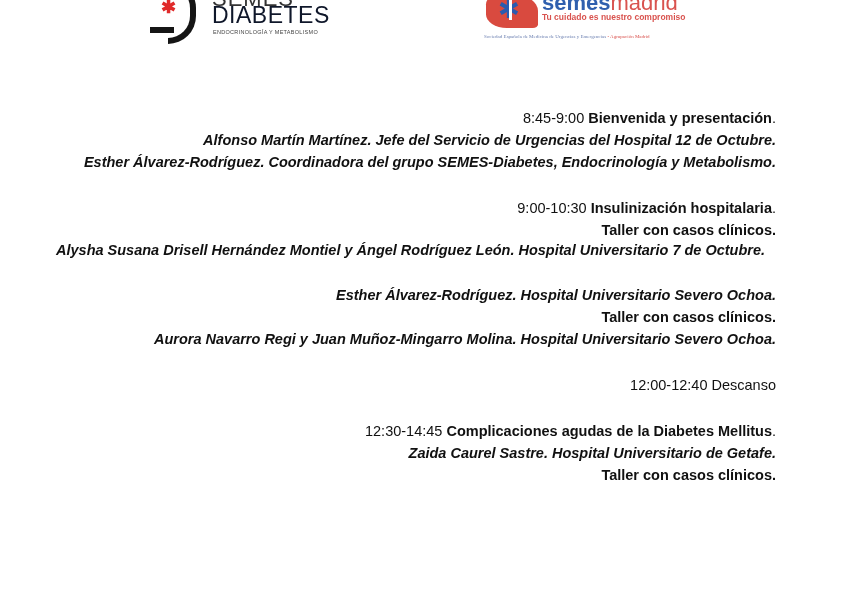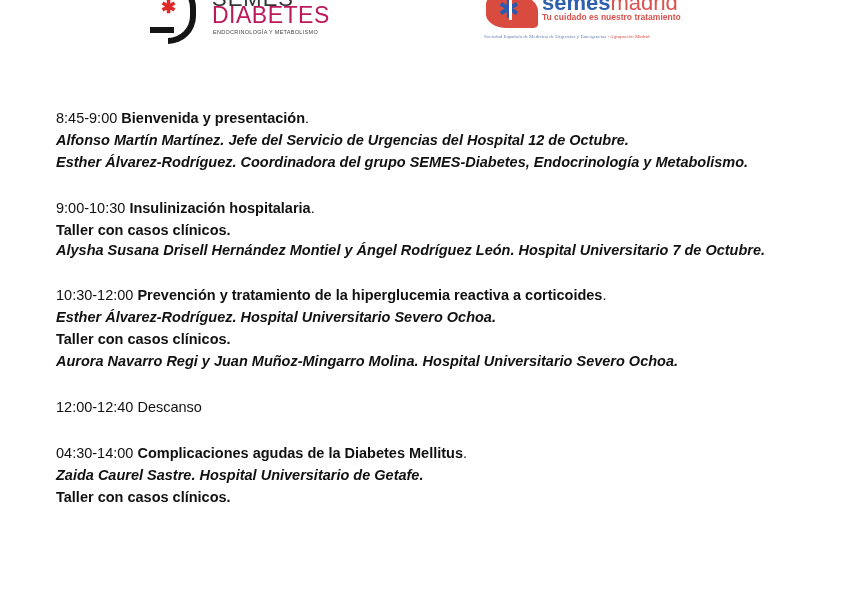--- a/index.html
+++ b/index.html
@@ -15,21 +15,21 @@
     .logo-left .hook-base {
       position: absolute; left: 0; top: 27px; width: 24px; height: 6px; background: #151515;
     }
     .logo-left .star {
       position: absolute; left: 11px; top: -2px; font-size: 18px; font-weight: bold; color: #e02a2a; line-height: 1;
     }
     .logo-left .semes-top {
       position: absolute; left: 62px; top: -12px; font-size: 22px; color: #333; letter-spacing: 1px; line-height: 1;
     }
     .logo-left .diabetes {
-      position: absolute; left: 62px; top: 4px; font-size: 23px; color: #be185d; letter-spacing: 0.5px; line-height: 1;
+      position: absolute; left: 62px; top: 4px; font-size: 23px; color: #0f172a; letter-spacing: 0.5px; line-height: 1;
     }
     .logo-left .endo {
       position: absolute; left: 63px; top: 30px; font-size: 5.5px; color: #444; letter-spacing: 0.3px; line-height: 1;
     }
     .logo-right { position: absolute; left: 484px; top: 0; width: 240px; height: 44px; text-align: right; }
     .logo-right .emblem {
       position: absolute; left: 2px; top: -6px; width: 52px; height: 34px;
       background: #d94a3f; border-radius: 30% 50% 10% 40%;
     }
     .logo-right .emblem-star {
@@ -45,21 +45,21 @@
     .logo-right .semes span { color: #d9534f; font-weight: normal; }
     .logo-right .tagline {
       position: absolute; left: 58px; top: 13px; font-size: 8.5px; font-weight: bold; color: #d9534f; line-height: 1;
     }
     .logo-right .society {
       position: absolute; left: 0; top: 34px; font-family: "Liberation Serif", serif; font-size: 5px; color: #6b7fb0; line-height: 1; white-space: nowrap;
     }
     .logo-right .society span { color: #d9534f; }
 
     .program { position: absolute; left: 56px; top: 108px; width: 720px; font-size: 14.5px; }
-    .line { line-height: 20px; height: 20px; white-space: nowrap; margin-bottom: 2px; }
+    .line { line-height: 20px; height: 20px; white-space: nowrap; margin-bottom: 2px; text-align: right; }
     .line.wrap { white-space: normal; height: auto; text-align: justify; line-height: 17px; }
     .it { font-style: italic; font-weight: bold; }
     .bold { font-weight: bold; }
     .gap { height: 24px; }
   </style>
 </head>
 <body>
 
 <div class="logo-left">
   <div class="hook"></div>
@@ -68,21 +68,21 @@
   <div class="semes-top">SEMES</div>
   <div class="diabetes">DIABETES</div>
   <div class="endo">ENDOCRINOLOGÍA Y METABOLISMO</div>
 </div>
 
 <div class="logo-right">
   <div class="emblem"></div>
   <div class="emblem-star">✱</div>
   <div class="emblem-rod"></div>
   <div class="semes"><b>semes</b><span>madrid</span></div>
-  <div class="tagline">Tu cuidado es nuestro tratamiento</div>
+  <div class="tagline">Tu cuidado es nuestro compromiso</div>
   <div class="society"><span style="color:#6b7fb0">Sociedad Española de Medicina de Urgencias y Emergencias</span><span> - Agrupación Madrid</span></div>
 </div>
 
 <div class="program">
 
   <div>
     <div class="line">
       <span>8:45-9:00</span>
       <span class="bold">Bienvenida y presentación</span><span>.</span>
     </div>
@@ -95,40 +95,36 @@
     <div class="line">
       <span>9:00-10:30</span>
       <span class="bold">Insulinización hospitalaria</span><span>.</span>
     </div>
     <div class="line bold">Taller con casos clínicos.</div>
     <div class="line it wrap">Alysha Susana Drisell Hernández Montiel y Ángel Rodríguez León. Hospital Universitario 7 de Octubre.</div>
   </div>
   <div class="gap"></div>
 
   <div>
-    <div class="line">
-      <span>10:30-12:00</span>
-      <span class="bold">Prevención y tratamiento de la hiperglucemia reactiva a corticoides</span><span>.</span>
-    </div>
     <div class="line it">Esther Álvarez-Rodríguez. Hospital Universitario Severo Ochoa.</div>
     <div class="line bold">Taller con casos clínicos.</div>
     <div class="line it">Aurora Navarro Regi y Juan Muñoz-Mingarro Molina. Hospital Universitario Severo Ochoa.</div>
   </div>
   <div class="gap"></div>
 
   <div>
     <div class="line">
       <span>12:00-12:40</span>
       <span>Descanso</span>
     </div>
   </div>
   <div class="gap"></div>
 
   <div>
     <div class="line">
-      <span>04:30-14:00</span>
+      <span>12:30-14:45</span>
       <span class="bold">Complicaciones agudas de la Diabetes Mellitus</span><span>.</span>
     </div>
     <div class="line it">Zaida Caurel Sastre. Hospital Universitario de Getafe.</div>
     <div class="line bold">Taller con casos clínicos.</div>
   </div>
 
 </div>
 
 </body></html>

